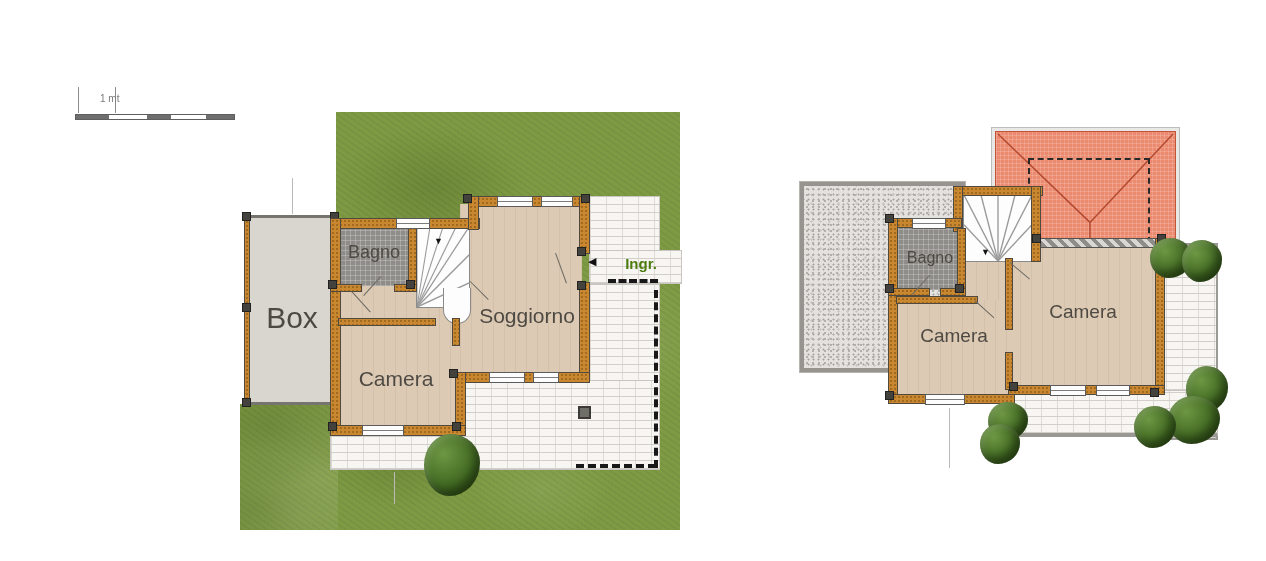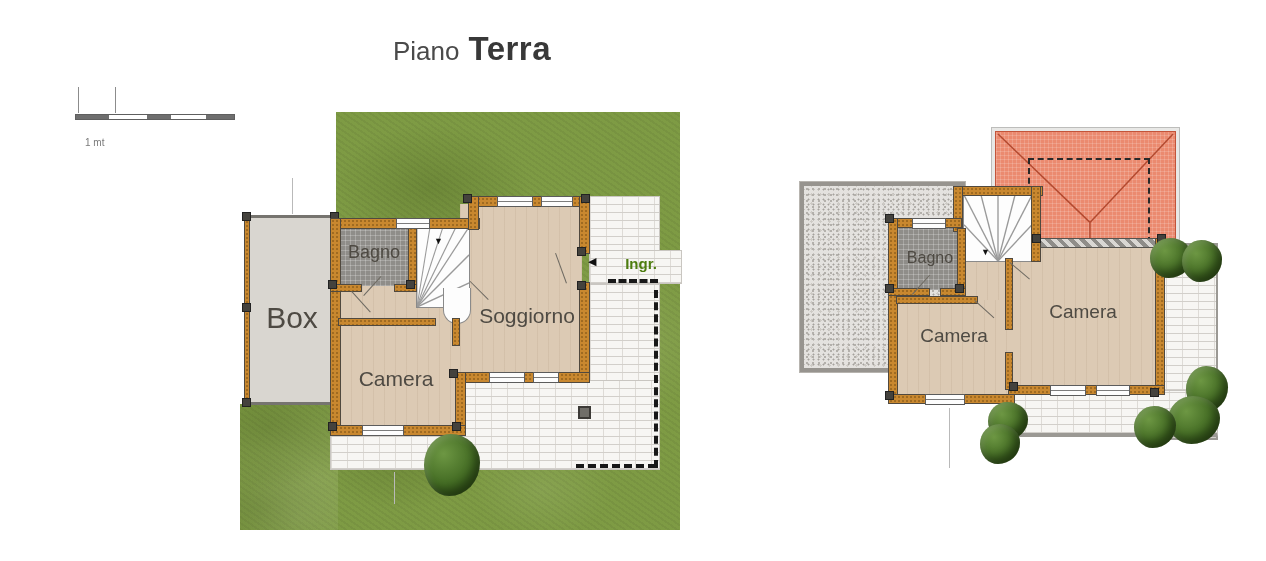--- a/index.html
+++ b/index.html
@@ -74,28 +74,25 @@
     box-shadow:inset -5px -6px 9px rgba(0,0,0,.38),inset 3px 3px 6px rgba(255,255,245,.18);}
 
   .room-label{position:absolute;transform:translate(-50%,-50%);color:#4e4a43;white-space:nowrap;}
   .glyph{position:absolute;color:#111;line-height:1;}
 </style>
 </head>
 <body>
 
 <div class="canvas">
 
-  <div class="plan-title" style="left:332px;top:30px;width:280px;">
-    <span class="t-light">Piano</span><span class="t-bold">Terra</span>
-  </div>
 
   <div>
     <div class="tick abs" style="left:78px;top:87px;height:26px;"></div>
     <div class="tick abs" style="left:115px;top:87px;height:26px;"></div>
-    <div class="scale-label abs" style="left:85px;top:93px;margin-top:44px;">1 mt</div>
+    <div class="scale-label abs" style="left:100px;top:93px;">1 mt</div>
     <div class="scale-rule abs" style="left:75px;top:114px;width:160px;"></div>
   </div>
 
   <div>
 
     <div class="abs grass" style="left:336px;top:112px;width:344px;height:418px;"></div>
     <div class="abs grass" style="left:240px;top:404px;width:98px;height:126px;"></div>
 
     <div class="abs pav" style="left:589px;top:196px;width:71px;height:58px;"></div>
     <div class="abs pav" style="left:589px;top:250px;width:93px;height:34px;"></div>

